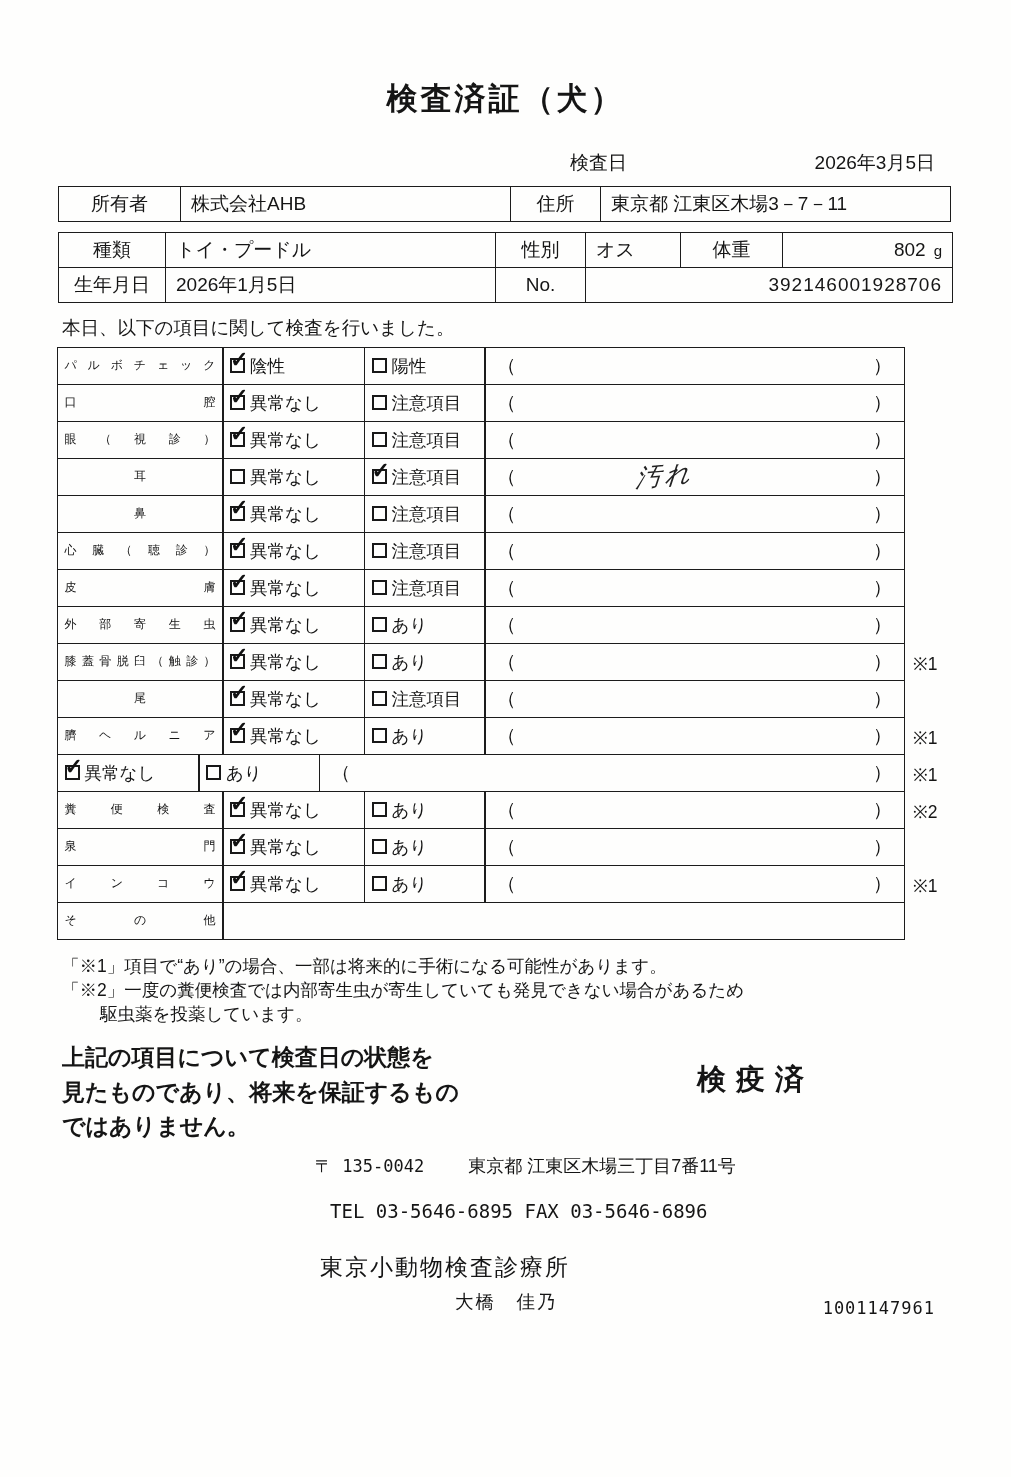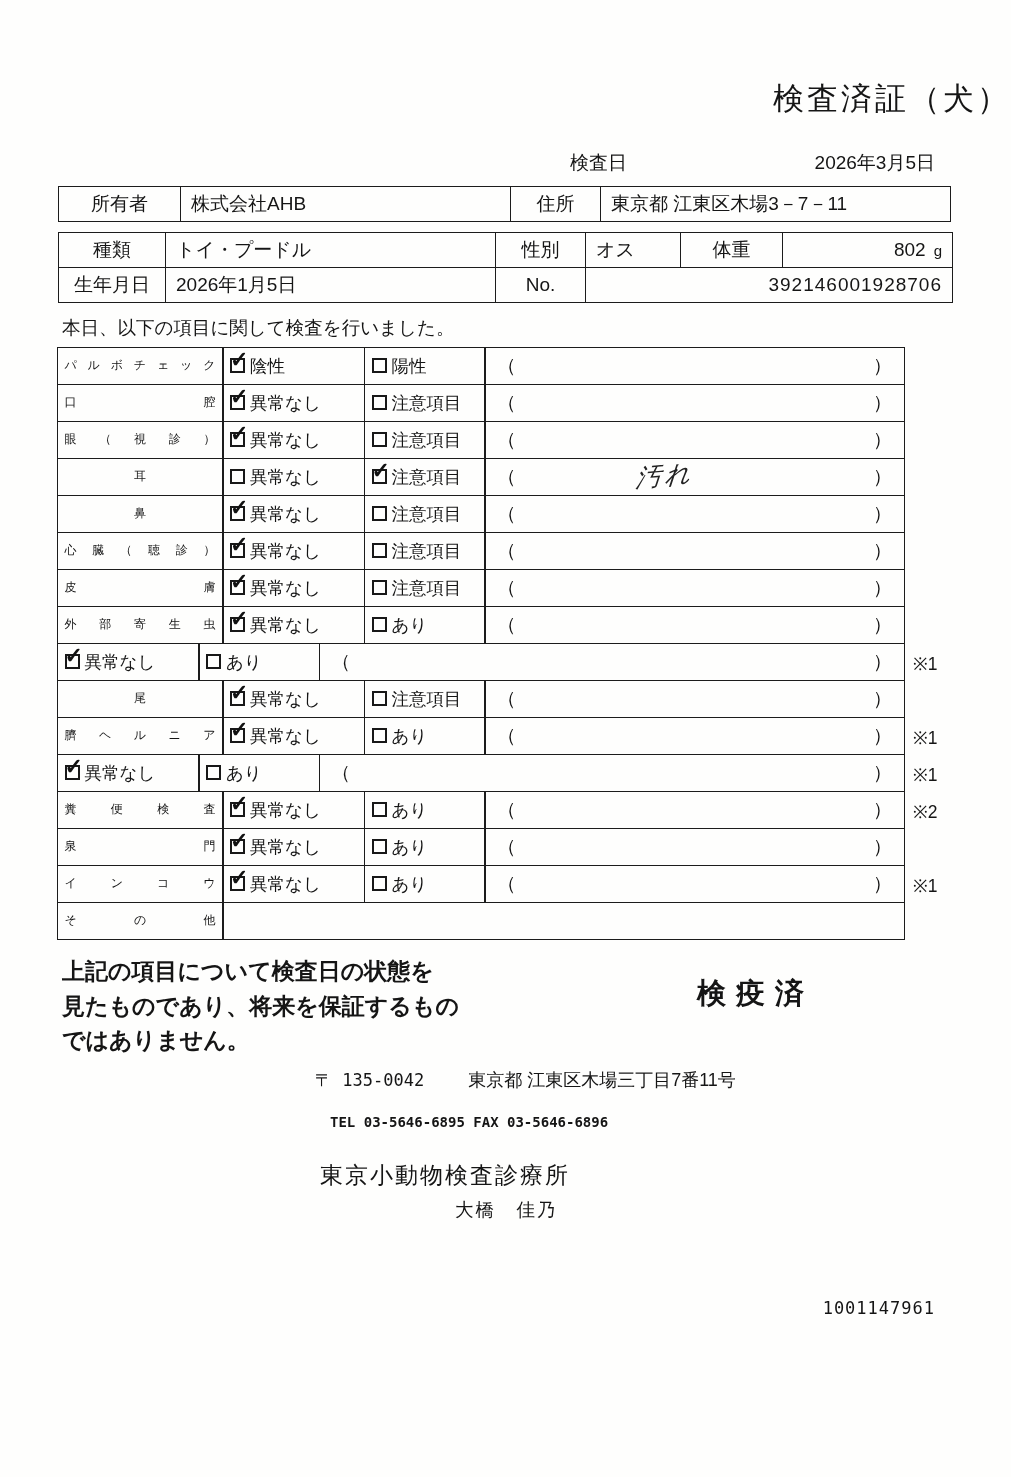--- a/index.html
+++ b/index.html
@@ -4,22 +4,22 @@
 <style>
   * { box-sizing: border-box; }
   html,body { margin:0; padding:0; background:#ffffff; }
   .page {
     position:relative; width:1011px; height:1477px; margin:0 auto;
     background:#fefefd; color:#151515;
     font-family:"Liberation Sans", sans-serif;
     overflow:hidden;
   }
   .title {
-    margin:0; padding-top:78px; text-align:right;
-    font-size:31px; font-weight:400; letter-spacing:3px;
+    margin:0; padding-top:78px; text-align:center;
+    font-size:31px; font-weight:700; letter-spacing:3px;
   }
   .date-row {
     display:flex; width:877px; margin:30px 0 0 58px;
     font-size:19px; align-items:flex-end;
   }
   .date-row .lbl { margin-left:512px; }
   .date-row .val { margin-left:auto; }
 
   table.tbl { border-collapse:collapse; table-layout:fixed; width:877px; margin:10px 0 0 58px; }
   table.tbl td {
@@ -78,21 +78,21 @@
   .disclaimer { font-size:23px; font-weight:600; line-height:1.5; }
   .stamp {
     position:absolute; left:635px; top:20px;
     font-size:29px; font-weight:600; letter-spacing:10px; white-space:nowrap;
   }
   .addr-line {
     margin:10px 0 0 315px; font-size:18px; display:flex; align-items:baseline;
   }
   .addr-line .postal { font-family:"DejaVu Sans Mono", monospace; font-size:17px; margin-right:44px; }
   .tel-line {
-    margin:22px 0 0 330px; font-family:"DejaVu Sans Mono", monospace; font-size:14px;font-weight:bold;
+    margin:22px 0 0 330px; font-family:"DejaVu Sans Mono", monospace; font-size:19px;
   }
   .clinic-name { margin:30px 0 0 320px; font-size:23px; letter-spacing:2px; font-weight:500; }
   .vet-name { margin:6px 0 0 455px; font-size:18.5px; letter-spacing:2px; }
   .serial {
     position:absolute; right:76px; top:1298px;
     font-family:"DejaVu Sans Mono", monospace; font-size:17px; letter-spacing:1px;
   }
 </style>
 </head>
 <body>
@@ -285,20 +285,21 @@
       <span class="optlabel">あり</span>
     </div>
     <div class="cell paren">
       <span class="p-open">（</span>
       <span class="hand"></span>
       <span class="p-close">）</span>
     </div>
     <div class="note"></div>
   </div>
       <div class="chk-row">
+    <div class="cell item justify">膝蓋骨脱臼（触診）</div>
     <div class="cell opt1">
       <span class="box checked">
             <span class="tick">✓</span>
           </span>
       <span class="optlabel">異常なし</span>
     </div>
     <div class="cell opt2">
       <span class="box"></span>
       <span class="optlabel">あり</span>
     </div>
@@ -423,20 +424,25 @@
     <div class="note">※1</div>
   </div>
       <div class="chk-row">
     <div class="cell item justify">その他</div>
 
     <div class="cell paren empty"></div>
     <div class="note"></div>
   </div>
     </div>
 
+  <div class="footnotes">
+    <div>「※1」項目で“あり”の場合、一部は将来的に手術になる可能性があります。</div>
+    <div>「※2」一度の糞便検査では内部寄生虫が寄生していても発見できない場合があるため</div>
+    <div class="cont">駆虫薬を投薬しています。</div>
+  </div>
 
   <div class="closing">
     <div class="disclaimer">
       <div>上記の項目について検査日の状態を</div>
       <div>見たものであり、将来を保証するもの</div>
       <div>ではありません。</div>
     </div>
     <div class="stamp">検疫済</div>
   </div>
 

